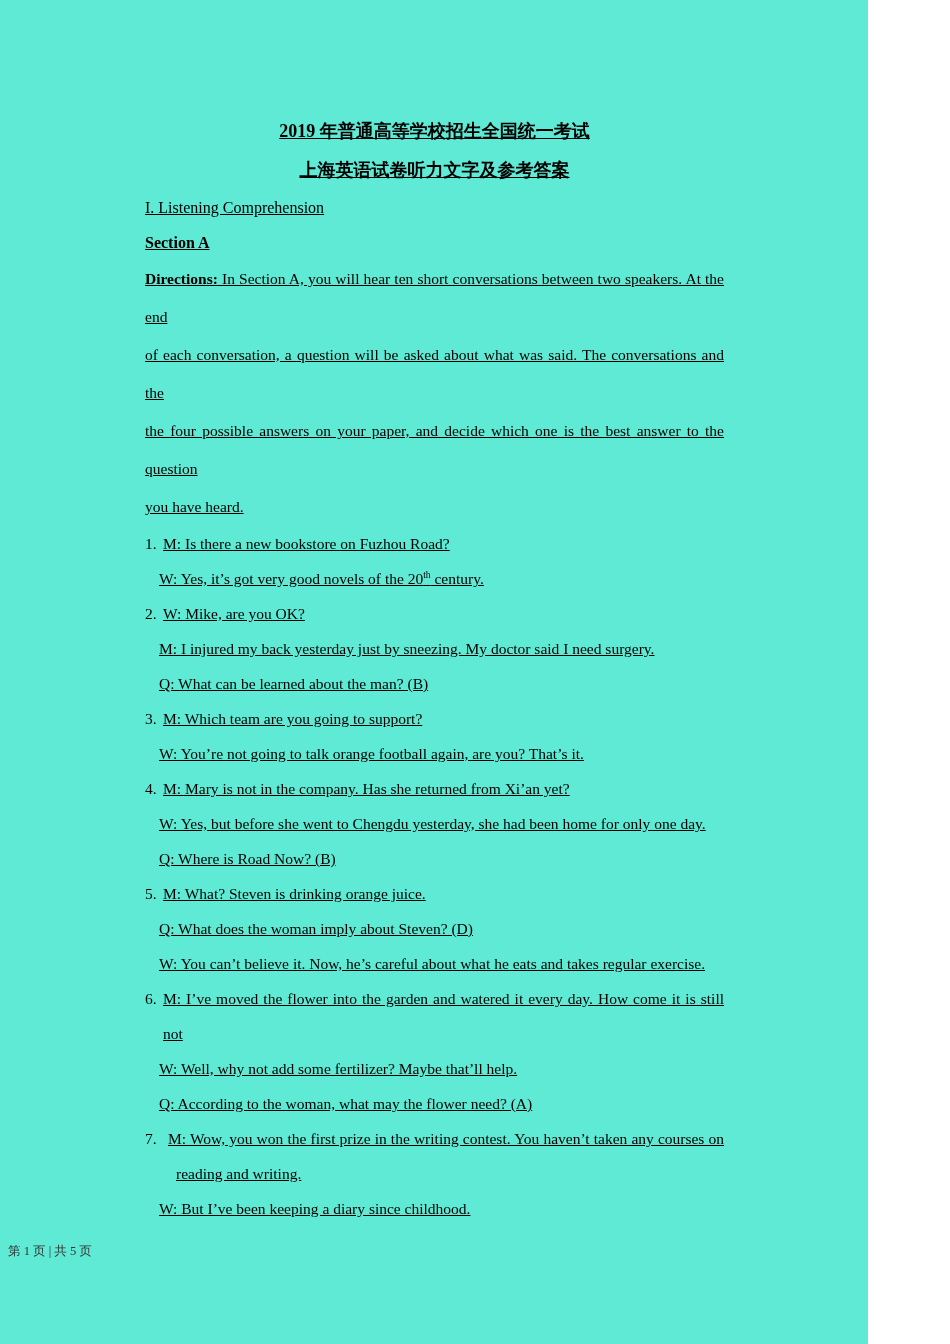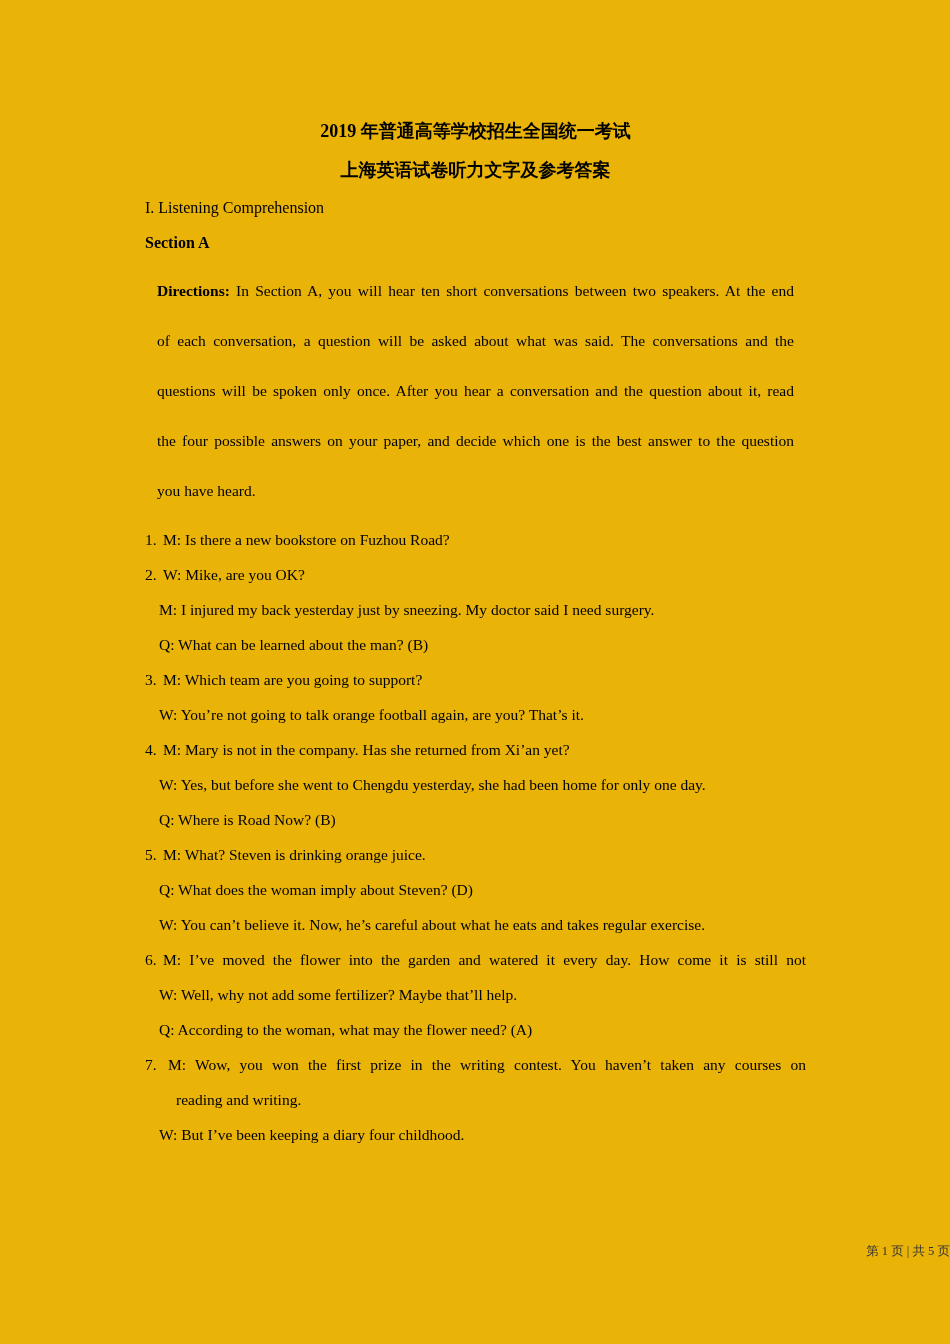--- a/index.html
+++ b/index.html
@@ -4,44 +4,45 @@
 <style>
   html, body { margin: 0; padding: 0; }
   body {
     width: 950px; height: 1344px;
     background: #ffffff;
     font-family: "Liberation Serif", "DejaVu Serif", serif;
     color: #000000;
   }
   .page {
     position: relative;
-    width: 950px; height: 1344px;
-    background: #eab308;
+    width: 868px; height: 1344px;
+    background: #5eead4;
     overflow: hidden;
+    text-decoration: underline;
   }
   .content { padding: 112px 144px 0 145px; }
 
   .title-line {
     margin: 0;
     font-size: 18px;
     font-weight: bold;
     text-align: center;
     line-height: 39px;
   }
 
   .heading {
     margin: 0;
     font-size: 16px;
     line-height: 35px;
     font-weight: normal;
   }
   .bold { font-weight: bold; }
 
   .directions p {
-    margin: 12px;
+    margin: 0;
     font-size: 15.5px;
     line-height: 38px;
   }
   .jst {
     text-align: justify;
     text-align-last: justify;
   }
 
   .qa .ln {
     position: relative;
@@ -58,50 +59,50 @@
 
   sup.ord {
     font-size: 9.5px;
     line-height: 0;
     vertical-align: super;
   }
 
   .footer {
     position: absolute;
     top: 1241px;
-    left: 16px; right: 0;
-    text-align: right;
+    left: 8px; right: 0;
+    text-align: left;
     font-size: 12.5px;
     color: #333333;
     line-height: 20px;
   }
 </style>
 </head>
 <body>
 
 <div class="page">
   <div class="content">
 
     <h1 class="title-line">2019 年普通高等学校招生全国统一考试</h1>
     <h2 class="title-line">上海英语试卷听力文字及参考答案</h2>
 
     <p class="heading">I. Listening Comprehension</p>
     <p class="heading bold">Section A</p>
 
     <div class="directions">
       <p class="jst"><span class="bold">Directions:</span><span> In Section A, you will hear ten short conversations between two speakers. At the end</span></p>
       <p class="jst">of each conversation, a question will be asked about what was said. The conversations and the</p>
-      <p class="jst">questions will be spoken only once. After you hear a conversation and the question about it, read</p>
       <p class="jst">the four possible answers on your paper, and decide which one is the best answer to the question</p>
       <p>you have heard.</p>
     </div>
 
     <div class="qa">
 
       <p class="ln num-line plain"><span class="num">1.</span><span>M: Is there a new bookstore on Fuzhou Road?</span></p>
+      <p class="ln cont"><span>W: Yes, it’s got very good novels of the 20</span><sup class="ord">th</sup><span> century.</span></p>
 
       <p class="ln num-line plain"><span class="num">2.</span><span>W: Mike, are you OK?</span></p>
       <p class="ln cont plain">M: I injured my back yesterday just by sneezing. My doctor said I need surgery.</p>
       <p class="ln cont plain">Q: What can be learned about the man? (B)</p>
 
       <p class="ln num-line plain"><span class="num">3.</span><span>M: Which team are you going to support?</span></p>
       <p class="ln cont plain">W: You’re not going to talk orange football again, are you? That’s it.</p>
 
       <p class="ln num-line plain"><span class="num">4.</span><span>M: Mary is not in the company. Has she returned from Xi’an yet?</span></p>
       <p class="ln cont plain">W: Yes, but before she went to Chengdu yesterday, she had been home for only one day.</p>
@@ -110,21 +111,21 @@
       <p class="ln num-line plain"><span class="num">5.</span><span>M: What? Steven is drinking orange juice.</span></p>
       <p class="ln cont plain">Q: What does the woman imply about Steven? (D)</p>
       <p class="ln cont plain">W: You can’t believe it. Now, he’s careful about what he eats and takes regular exercise.</p>
 
       <p class="ln num-line jst"><span class="num">6.</span><span>M: I’ve moved the flower into the garden and watered it every day. How come it is still not</span></p>
       <p class="ln cont plain">W: Well, why not add some fertilizer? Maybe that’ll help.</p>
       <p class="ln cont plain">Q: According to the woman, what may the flower need? (A)</p>
 
       <p class="ln num-line7 jst"><span class="num">7.</span><span>M: Wow, you won the first prize in the writing contest. You haven’t taken any courses on</span></p>
       <p class="ln cont2 plain">reading and writing.</p>
-      <p class="ln cont plain">W: But I’ve been keeping a diary four childhood.</p>
+      <p class="ln cont plain">W: But I’ve been keeping a diary since childhood.</p>
 
     </div>
   </div>
 
   <div class="footer">
     <span>第 1 页 | 共 5 页</span>
   </div>
 </div>
 
 </body></html>

